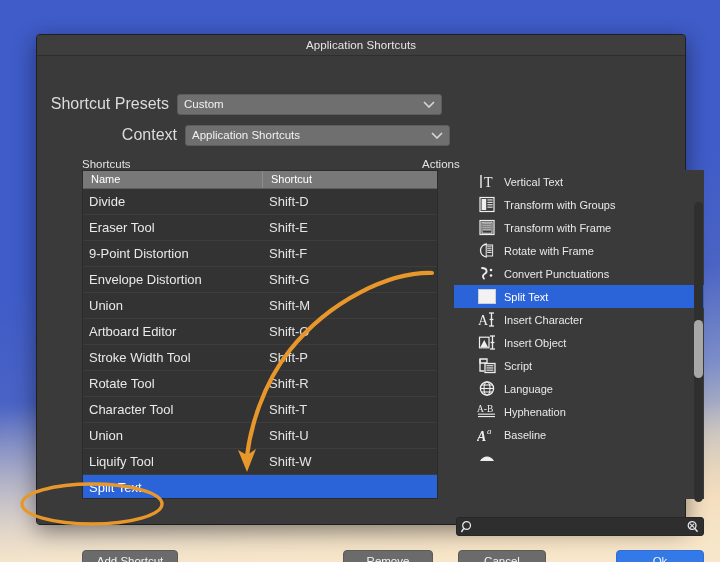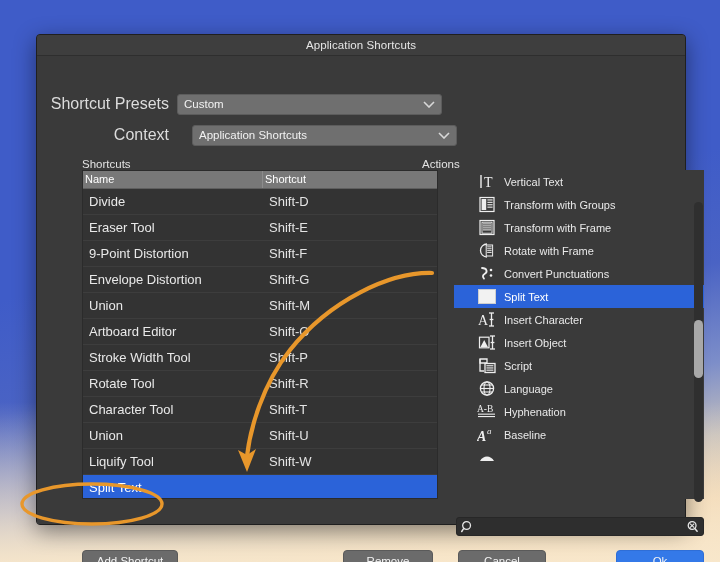--- a/index.html
+++ b/index.html
@@ -69,21 +69,21 @@
   }
 
   
   .field-row {
     position: absolute;
     display: flex;
     align-items: center;
     height: 22px;
   }
   .field-row.presets { left: 10px; top: 37px; }
-  .field-row.context { left: 10px; top: 68px; gap: 15px; }
+  .field-row.context { left: 18px; top: 68px; }
   .field-label {
     font-size: 16px;
     color: #dcdcdc;
     width: 122px;
     text-align: right;
     padding-right: 8px;
     white-space: nowrap;
   }
   .select {
     width: 265px;
@@ -136,21 +136,21 @@
   .thead {
     display: flex;
     height: 17px;
     background: #787878;
     border-bottom: 1px solid #5e5e5e;
   }
   .th {
     font-size: 11px;
     color: #ffffff;
     line-height: 17px;
-    padding-left: 2px;
+    padding-left: 8px;
     box-sizing: border-box;
   }
   .th.name { width: 180px; border-right: 1px solid #8c8c8c; }
   .th.shortcut { flex: 1; }
 
   .rows { position: relative; }
   .trow {
     display: flex;
     height: 26px;
     align-items: center;

